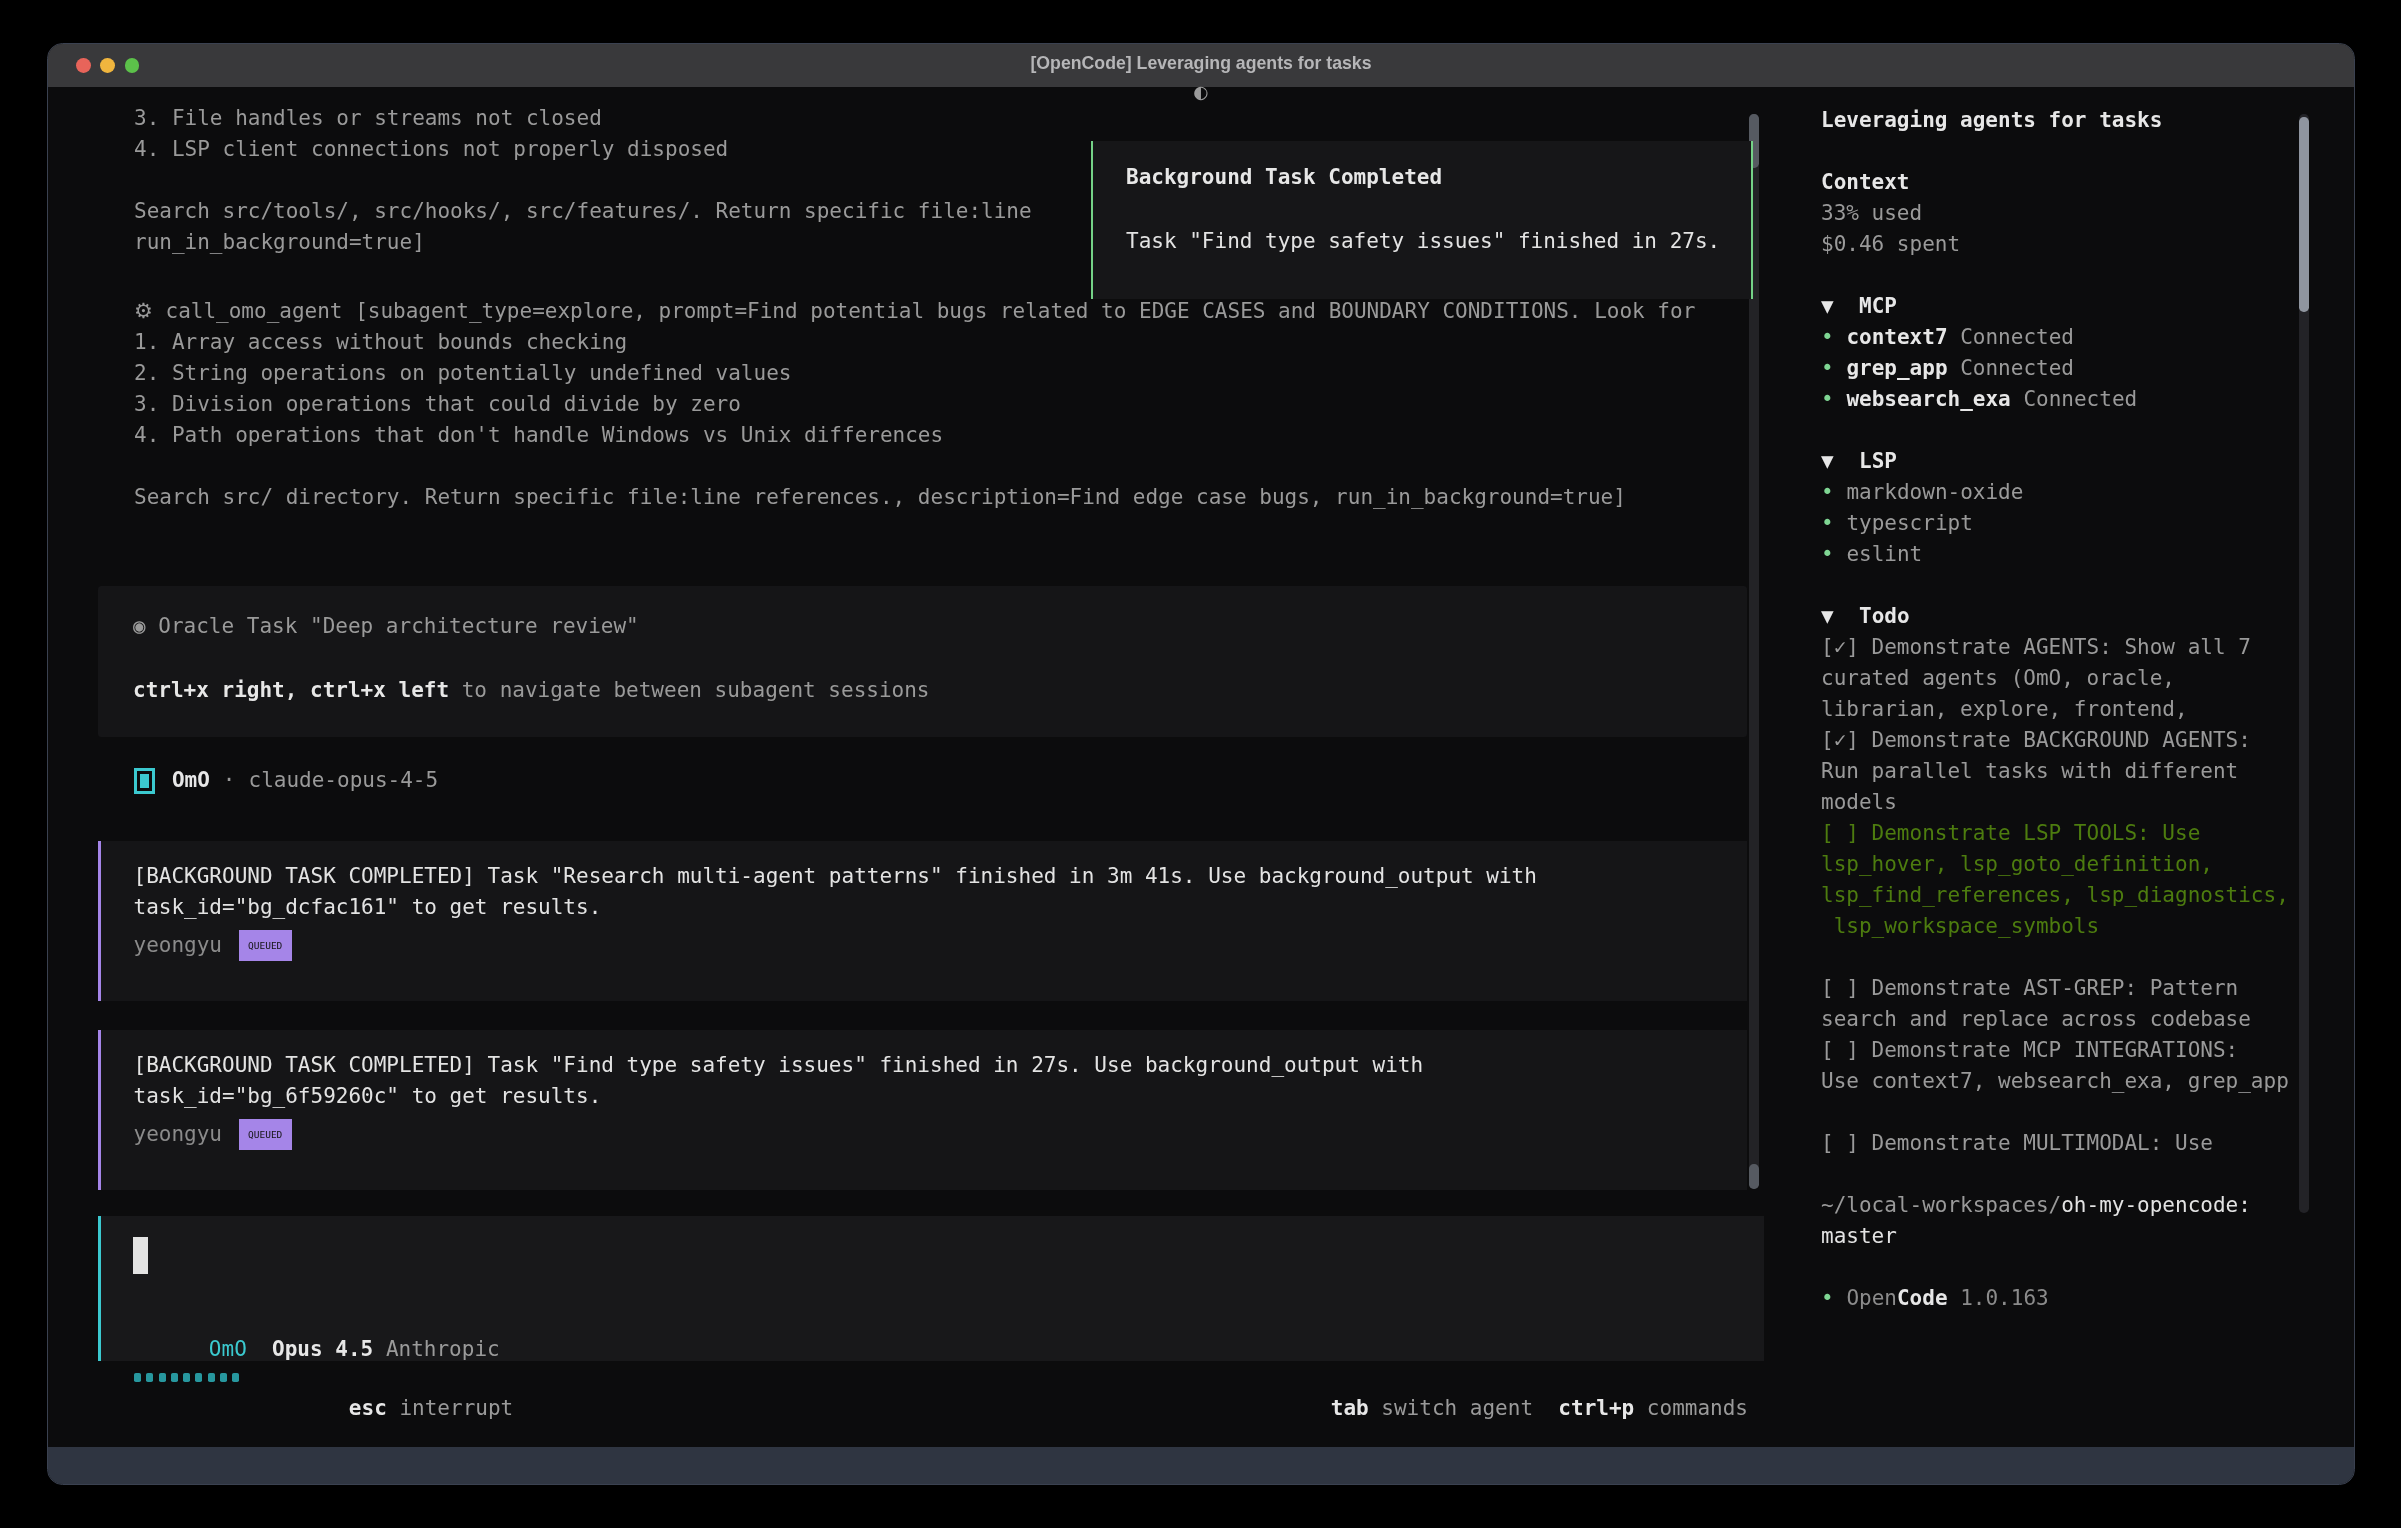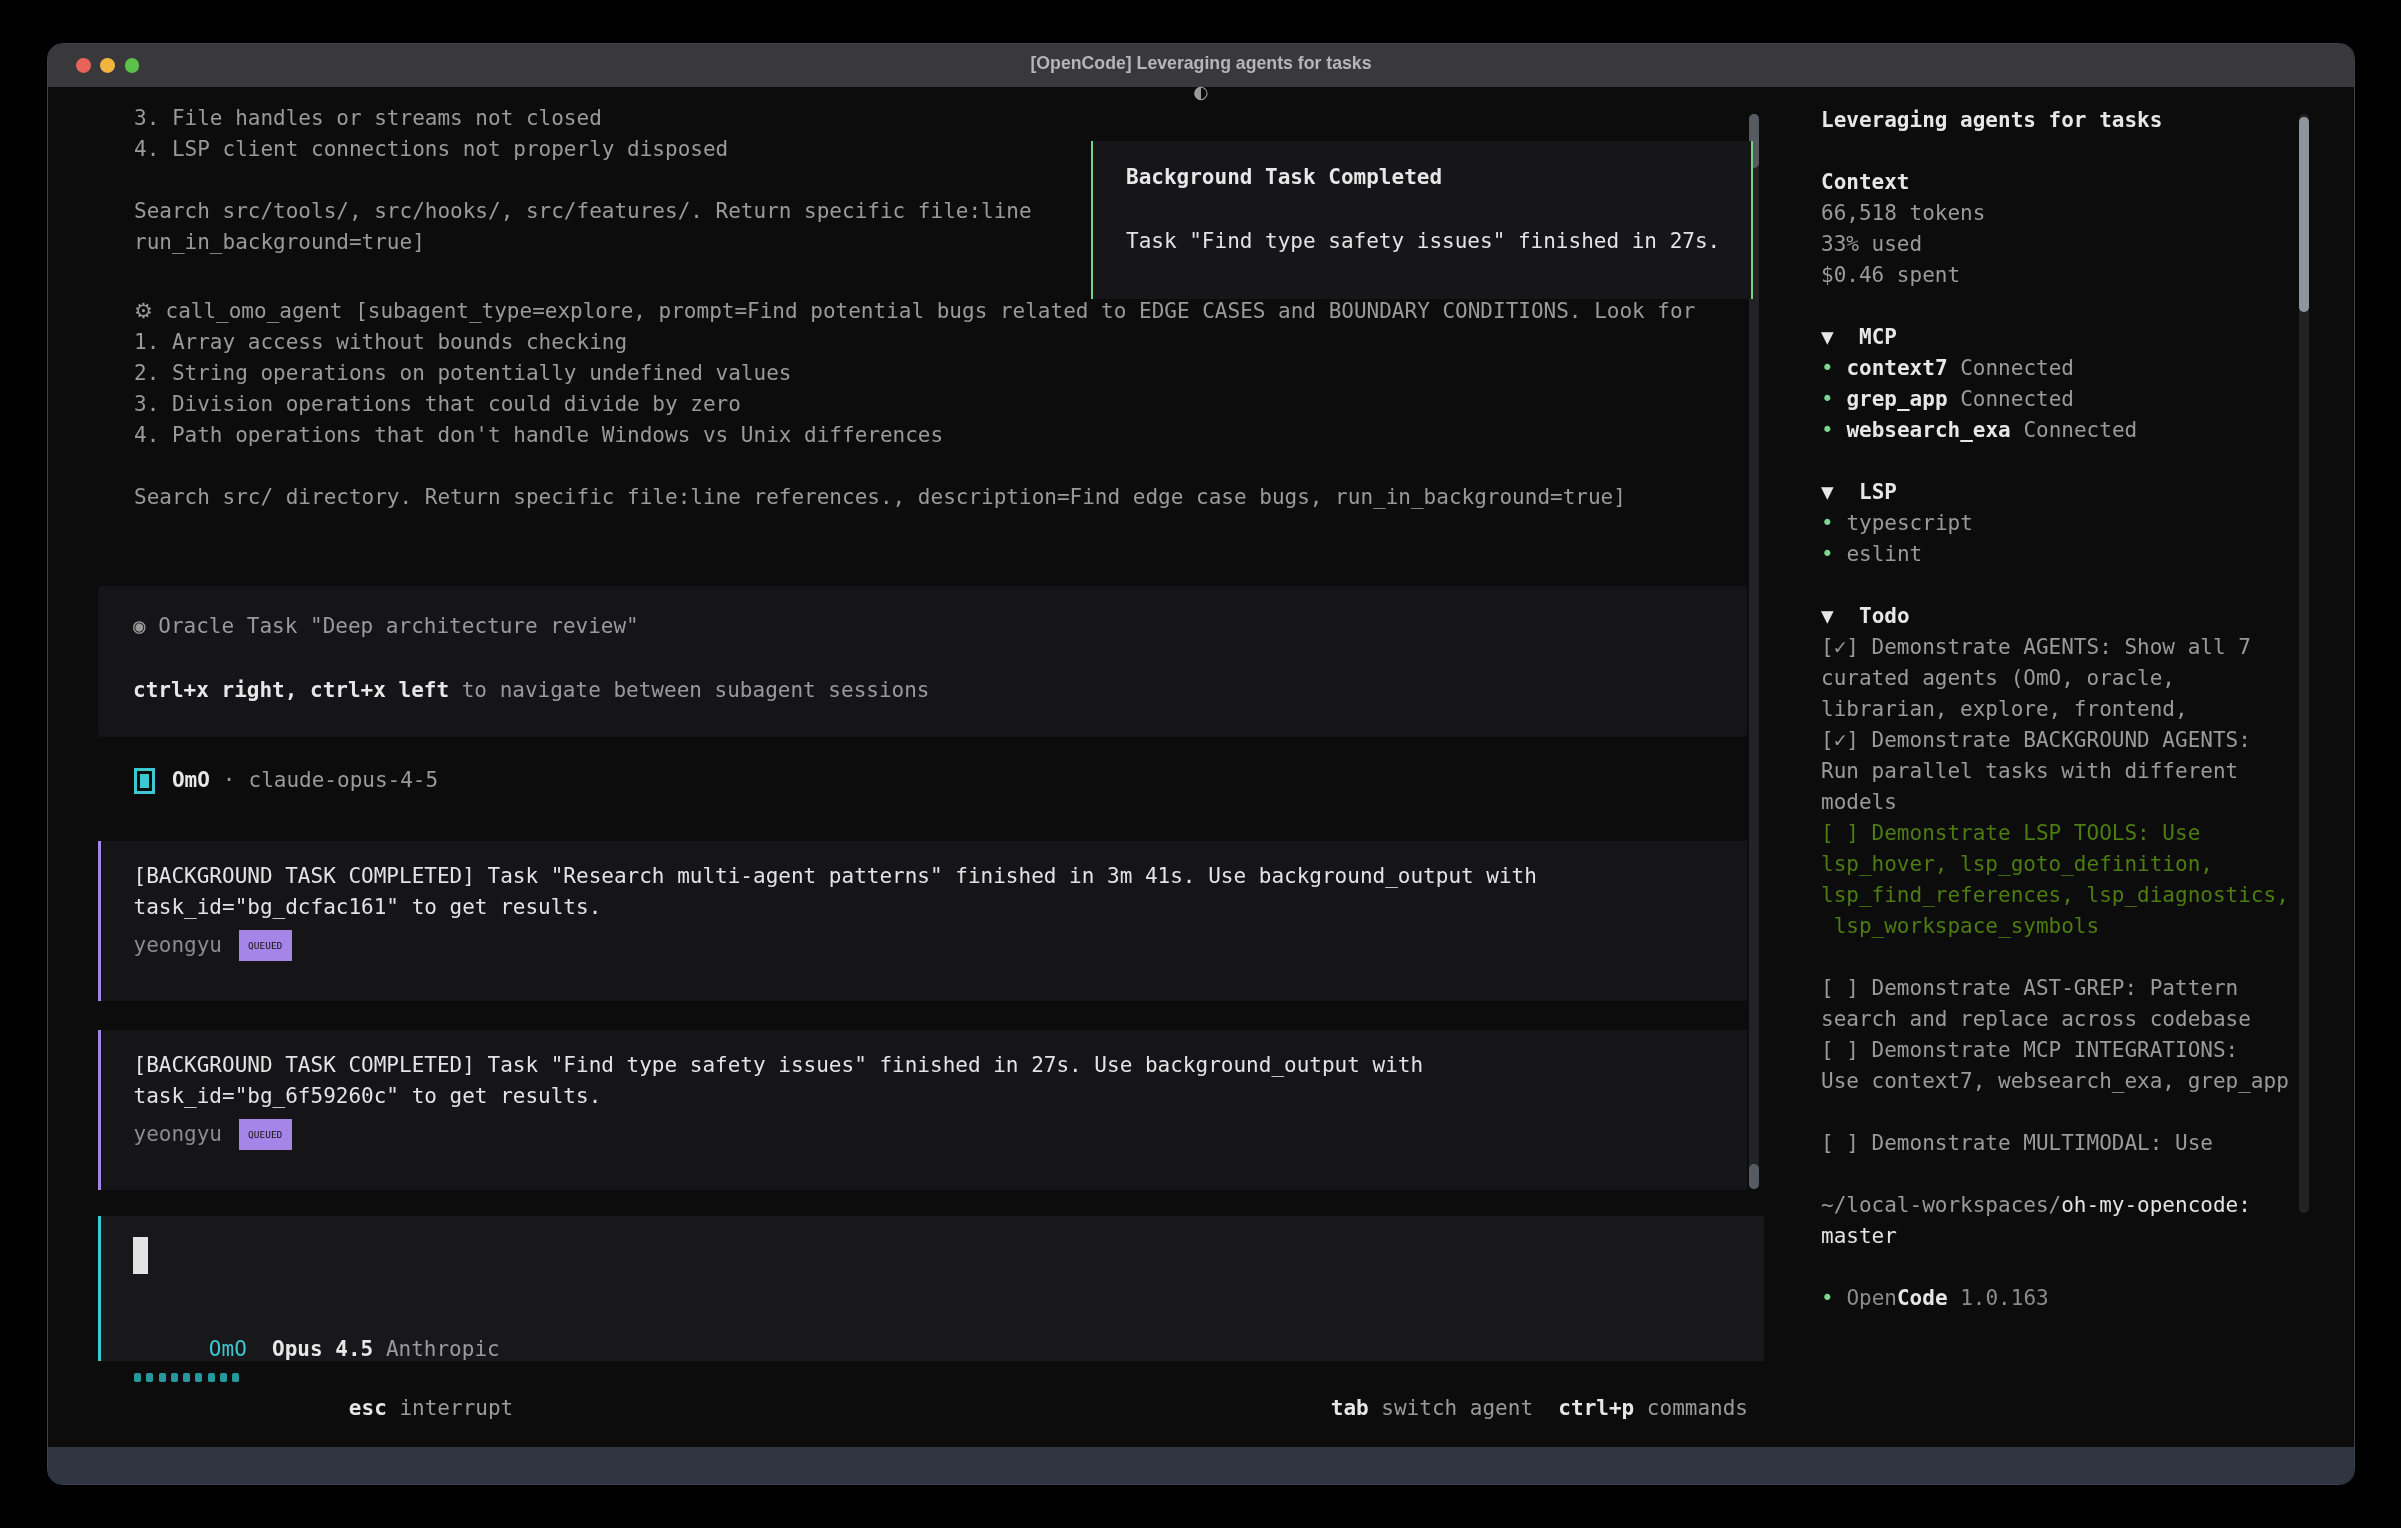--- a/index.html
+++ b/index.html
@@ -169,30 +169,30 @@
     </div>
     <div class="right-group tline">
       <span class="w">tab</span><span> switch agent</span><span>  </span><span class="w">ctrl+p</span><span> commands</span>
     </div>
   </div>
 
   <div class="sidebar">
     <div class="tline w">Leveraging agents for tasks</div>
     <div class="tline"></div>
     <div class="tline w">Context</div>
-    <div class="tline">66,518 tokens</div>
     <div class="tline">33% used</div>
     <div class="tline">$0.46 spent</div>
     <div class="tline"></div>
     <div class="tline w"><span class="tri w">▼</span><span>MCP</span></div>
     <div class="tline"><span class="bullet">•</span><span class="w">context7</span><span> Connected</span></div>
     <div class="tline"><span class="bullet">•</span><span class="w">grep_app</span><span> Connected</span></div>
     <div class="tline"><span class="bullet">•</span><span class="w">websearch_exa</span><span> Connected</span></div>
     <div class="tline"></div>
     <div class="tline w"><span class="tri w">▼</span><span>LSP</span></div>
+    <div class="tline"><span class="bullet">•</span><span>markdown-oxide</span></div>
     <div class="tline"><span class="bullet">•</span><span>typescript</span></div>
     <div class="tline"><span class="bullet">•</span><span>eslint</span></div>
     <div class="tline"></div>
     <div class="tline w"><span class="tri w">▼</span><span>Todo</span></div>
     <div class="tline">[✓] Demonstrate AGENTS: Show all 7</div>
     <div class="tline">curated agents (OmO, oracle,</div>
     <div class="tline">librarian, explore, frontend,</div>
     <div class="tline">[✓] Demonstrate BACKGROUND AGENTS:</div>
     <div class="tline">Run parallel tasks with different</div>
     <div class="tline">models</div>

